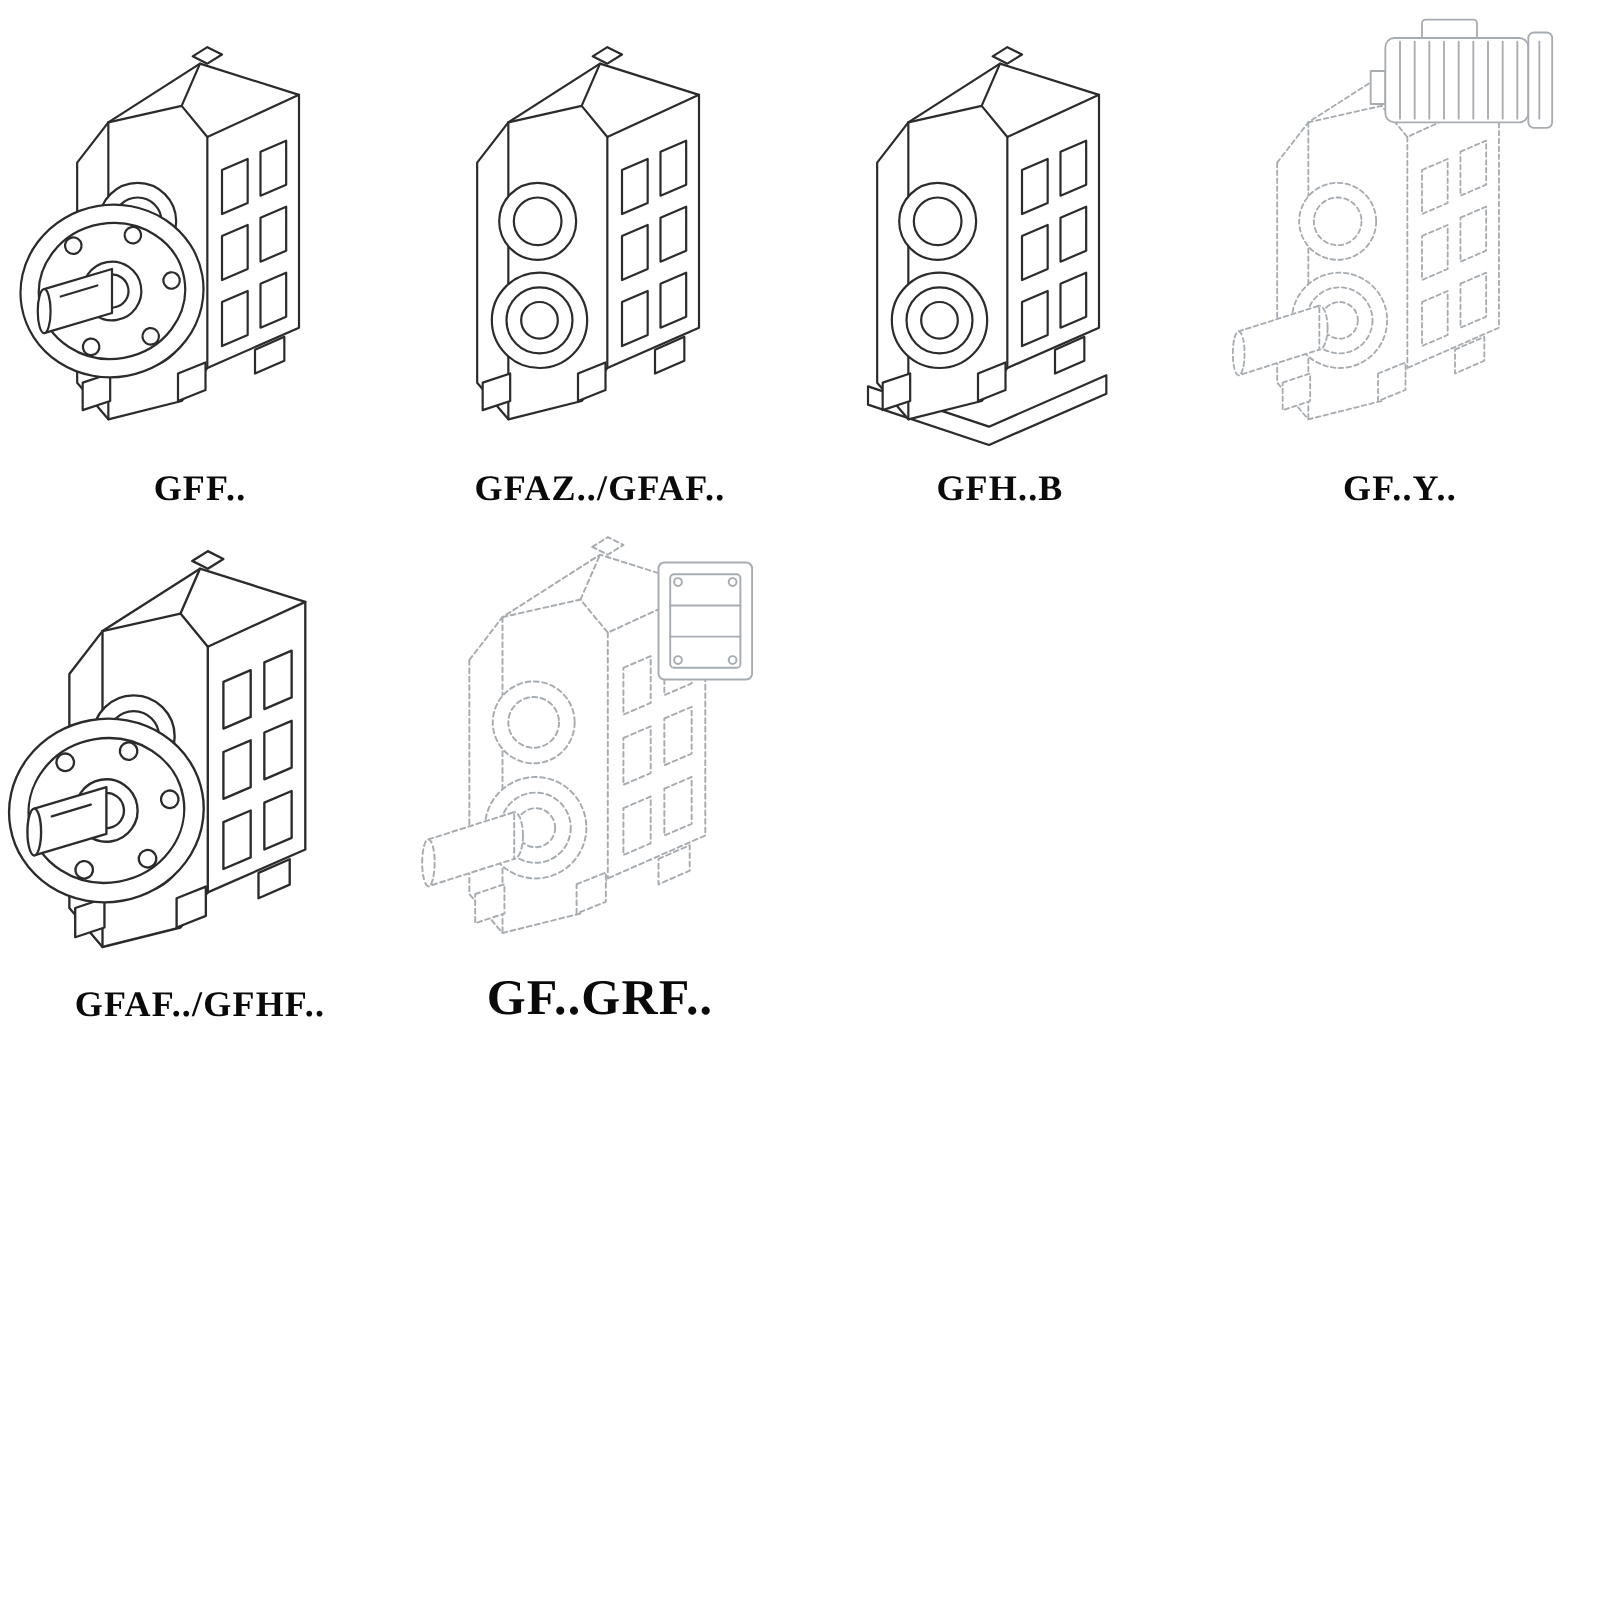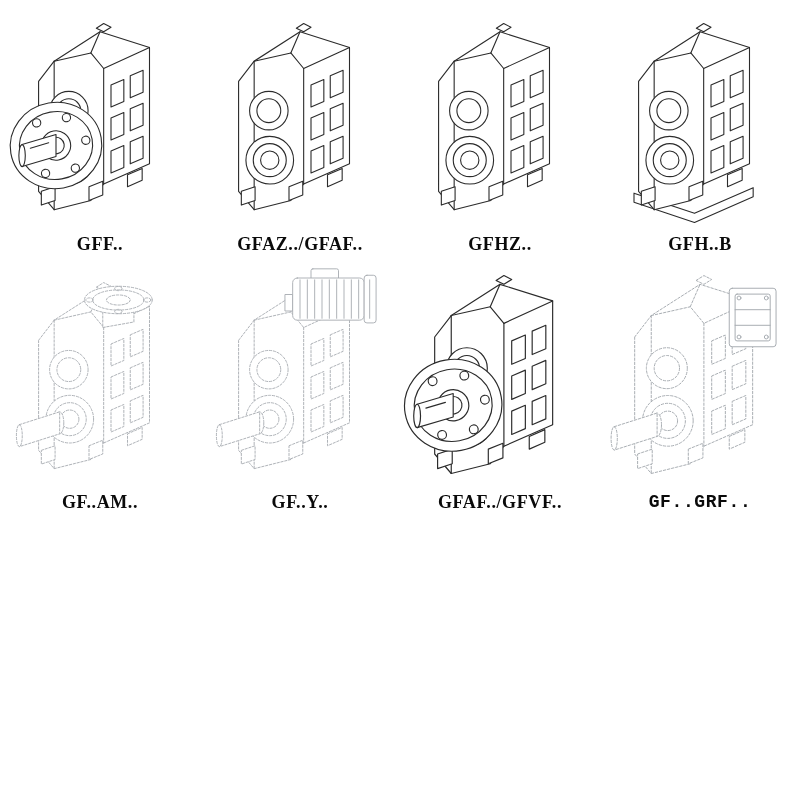--- a/index.html
+++ b/index.html
@@ -24,21 +24,21 @@
   .boxed .fig { border:1px solid #e0e0e0; margin:2px; }
 
   svg.draw { width:190px; height:220px; }
   .row3 svg.draw { width:196px; height:234px; }
 
   .label {
     font-weight:700; font-size:18px; color:#0a0a0a;
     letter-spacing:.6px; text-align:center; line-height:1.1;
     white-space:nowrap;
   }
-  .label-lg { font-size:18px;font-family:Liberation Mono, monospace; }
+  .label-lg { font-size:25px; }
 
   
   svg.solid  { stroke:#2b2b2b; stroke-width:1.2; fill:none; stroke-linejoin:round; stroke-linecap:round; }
   svg.dashed { stroke:#a7acb1; stroke-width:1;   fill:none; stroke-dasharray:2.5 1.8; stroke-linejoin:round; stroke-linecap:round; }
   use.nodash { stroke-dasharray:none; }
 </style>
 </head>
 <body>
 
 <svg width="0" height="0" style="position:absolute" aria-hidden="true">
@@ -164,54 +164,34 @@
   <div class="cell">
     <div class="fig">
       <svg class="draw solid" viewBox="0 0 200 240">
         <use href="#g-housing"></use>
           <use href="#g-bores"></use>
       </svg>
     </div>
     <div class="label">GFAZ../GFAF..</div>
   </div>
 
-  <div class="cell">
-    <div class="fig">
-      <svg class="draw solid" viewBox="0 0 200 240">
-        <use href="#g-housing"></use>
-          <use href="#g-bores"></use>
-      </svg>
-    </div>
-    <div class="label">GFHZ..</div>
-  </div>
 
 
 
   <div class="cell">
     <div class="fig">
       <svg class="draw solid" viewBox="0 0 200 240">
         <use href="#g-base"></use>
           <use href="#g-housing"></use>
           <use href="#g-bores"></use>
       </svg>
     </div>
     <div class="label">GFH..B</div>
   </div>
 
-  <div class="cell">
-    <div class="fig">
-      <svg class="draw dashed" viewBox="0 0 200 240">
-        <use href="#g-housing"></use>
-          <use href="#g-bores"></use>
-          <use href="#g-shaftL"></use>
-          <use href="#g-topflange"></use>
-      </svg>
-    </div>
-    <div class="label">GF..AM..</div>
-  </div>
 
   <div class="cell">
     <div class="fig">
       <svg class="draw dashed" viewBox="0 0 200 240">
         <use href="#g-housing"></use>
           <use href="#g-bores"></use>
           <use href="#g-shaftL"></use>
           <use class="nodash" href="#g-motor"></use>
       </svg>
     </div>
@@ -219,21 +199,21 @@
   </div>
 
   <div class="cell row3">
     <div class="fig">
       <svg class="draw solid" viewBox="0 0 200 240">
         <use href="#g-housing"></use>
           <use href="#g-bores"></use>
           <use href="#g-flange"></use>
       </svg>
     </div>
-    <div class="label">GFAF../GFVF..</div>
+    <div class="label">GFAF../GFHF..</div>
   </div>
 
 
   <div class="cell row3">
     <div class="fig">
       <svg class="draw dashed" viewBox="0 0 200 240">
         <use href="#g-housing"></use>
           <use href="#g-bores"></use>
           <use href="#g-shaftL"></use>
           <use class="nodash" href="#g-adapter"></use>

